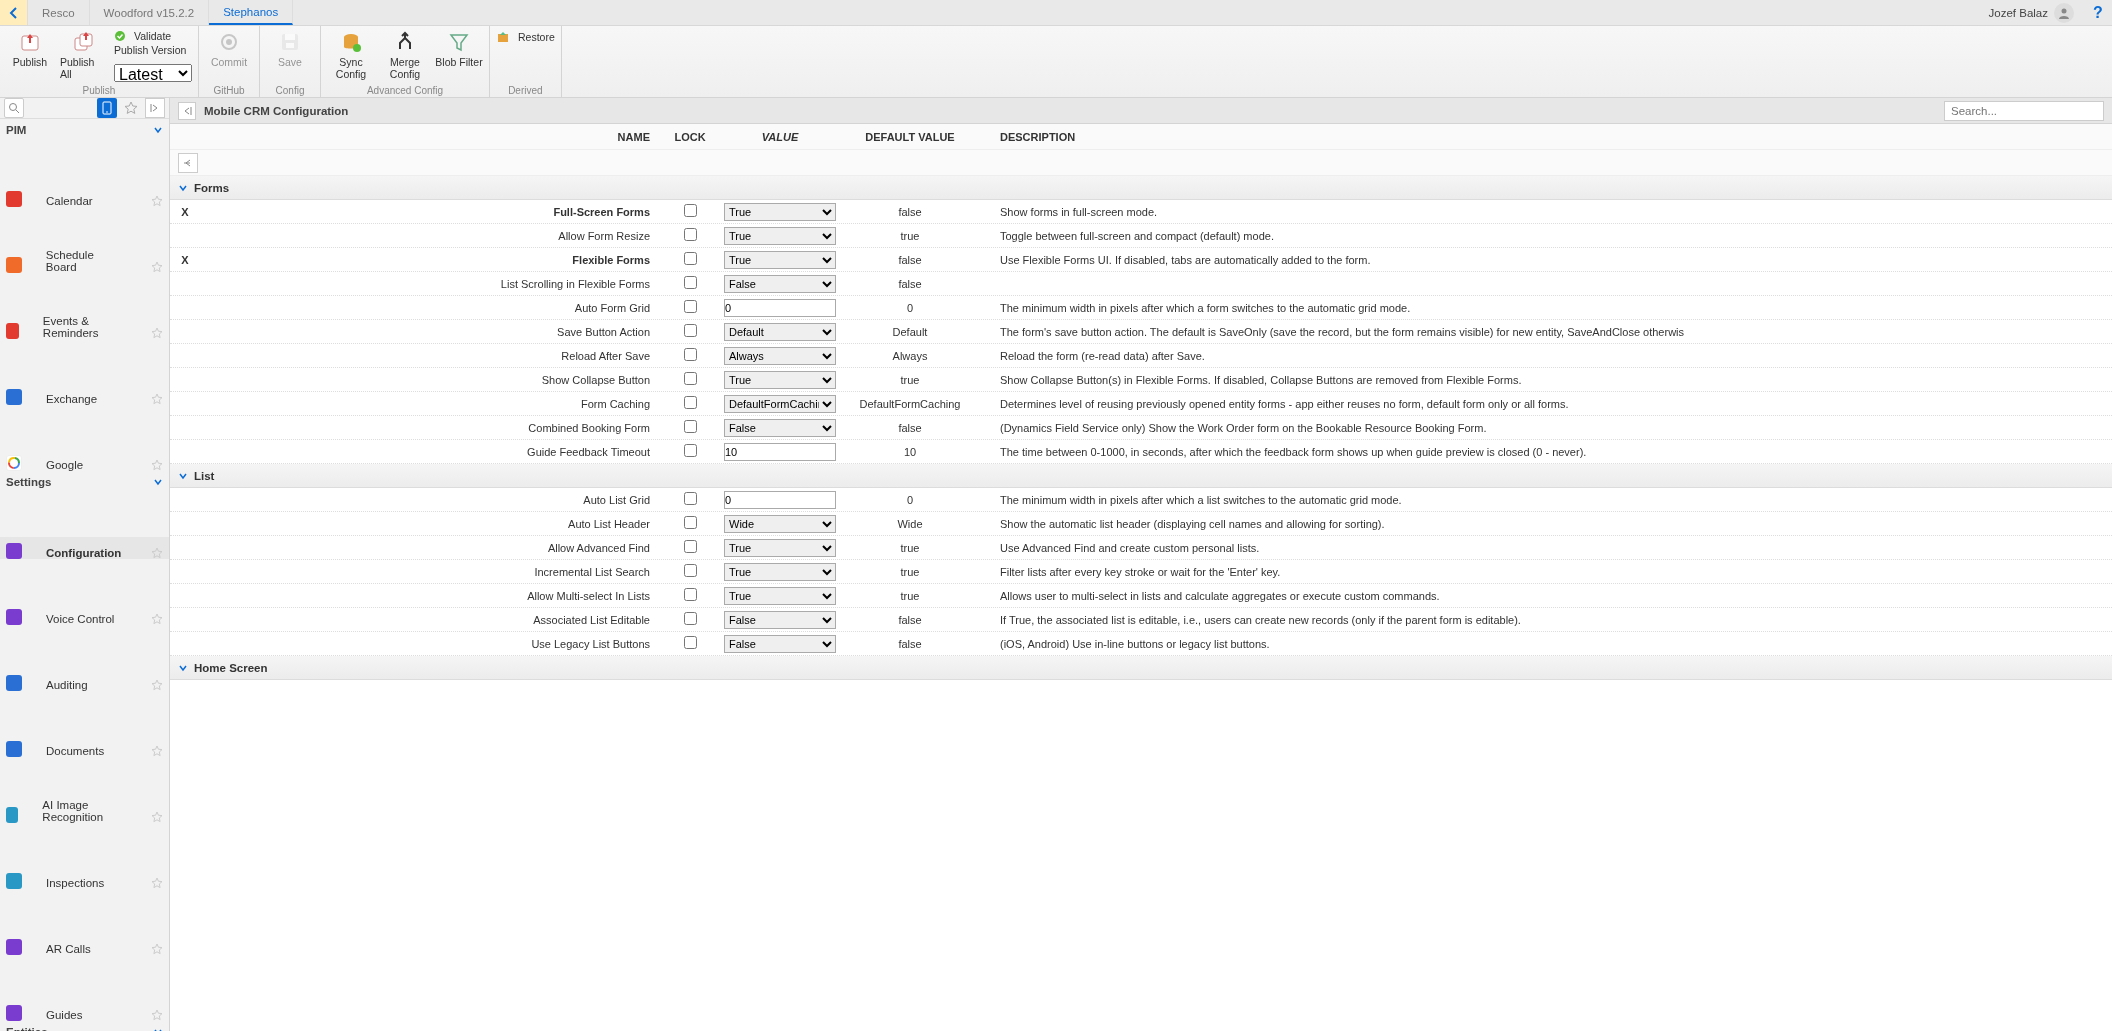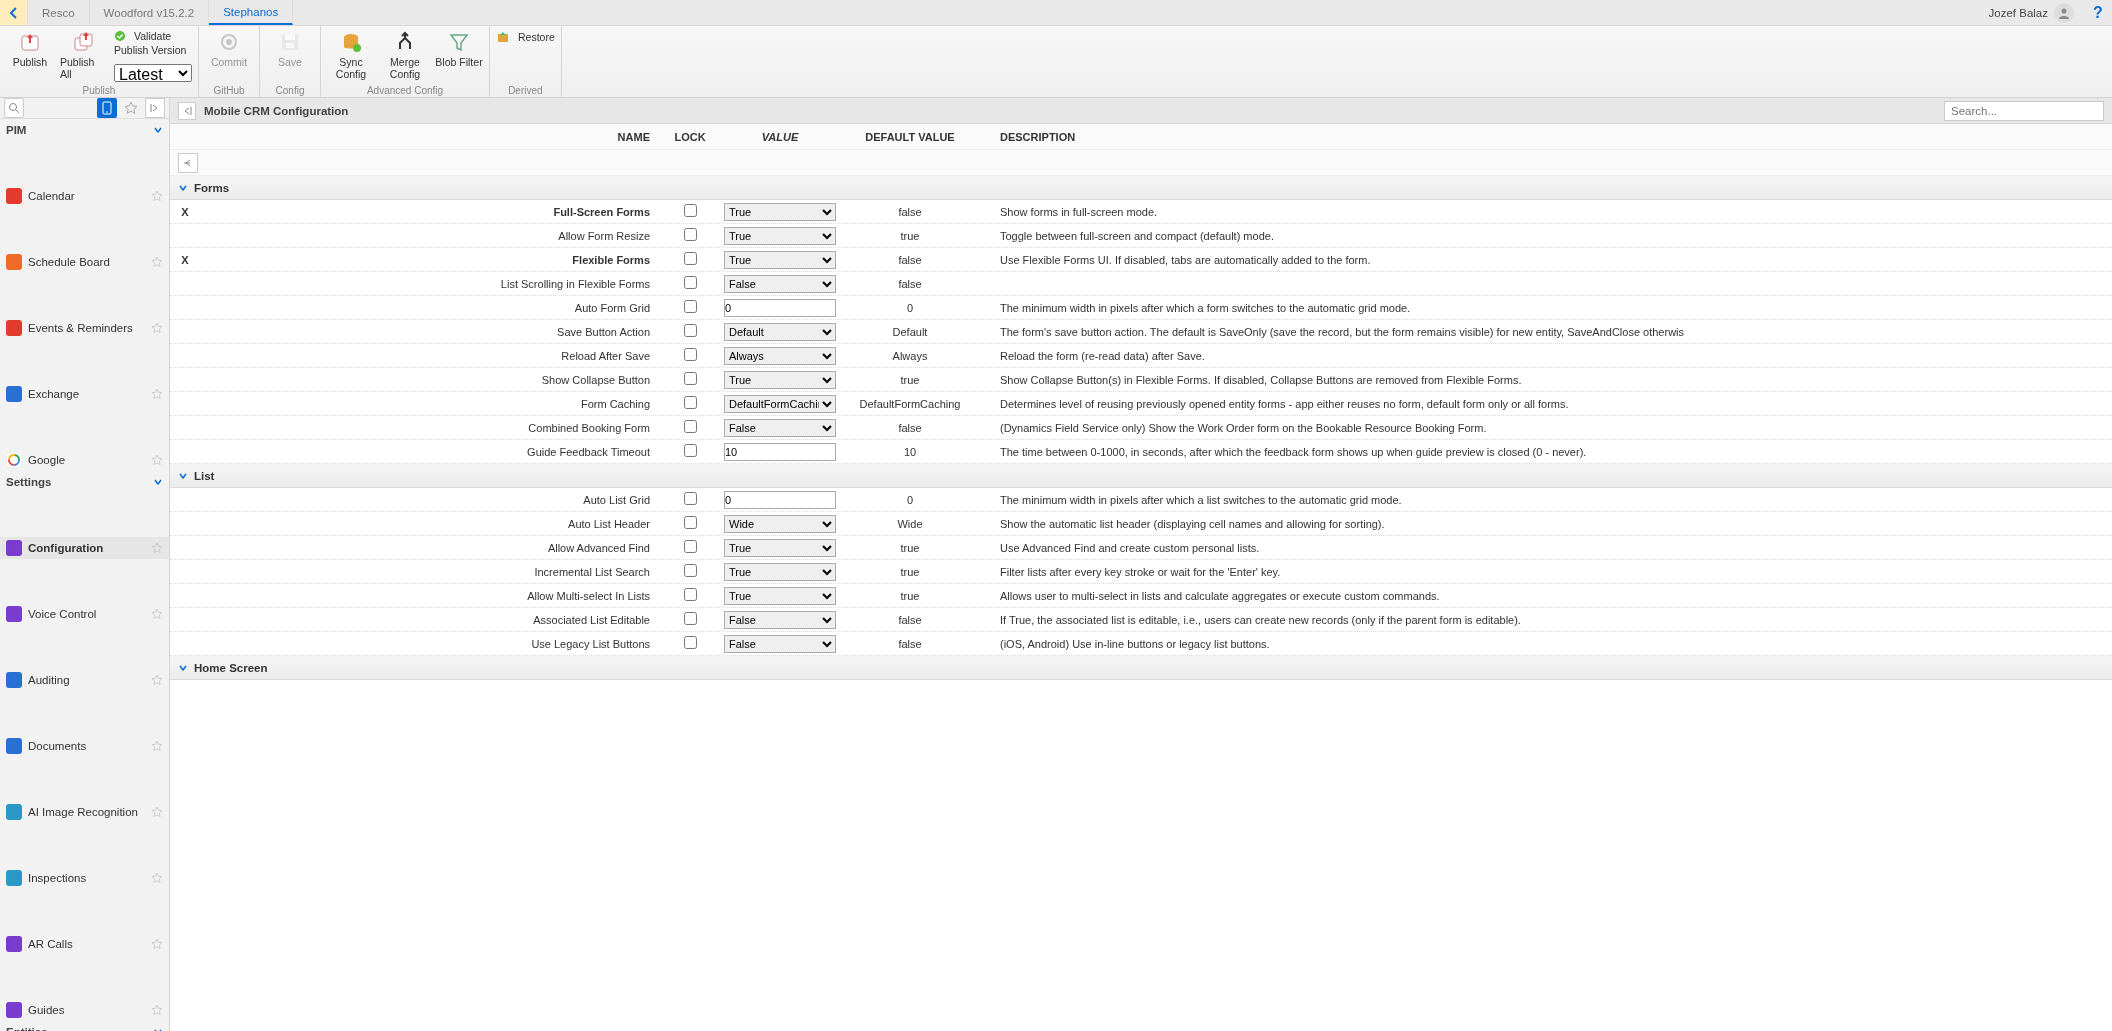--- a/index.html
+++ b/index.html
@@ -34,21 +34,21 @@
 .sidebar { width: 170px; background: #f2f2f2; border-right: 1px solid #d4d4d4; display: flex; flex-direction: column; overflow-y: auto; }
 .sidebar .toolstrip { display: flex; align-items: center; height: 26px; border-bottom: 1px solid #ddd; padding: 0 4px; gap: 4px; }
 .sidebar .toolstrip .searchbox { width: 20px; height: 20px; border: 1px solid #ccc; background: #fff; border-radius: 2px; display: flex; align-items: center; justify-content: center; }
 .sidebar .toolstrip .sp { flex: 1; }
 .sidebar .toolstrip .iconbtn { width: 20px; height: 20px; display: flex; align-items: center; justify-content: center; border-radius: 2px; }
 .sidebar .toolstrip .iconbtn.active { background: #0b6cd6; color: #fff; }
 .sidebar .toolstrip .expand { width: 20px; height: 20px; border: 1px solid #ccc; background: #fff; display: flex; align-items: center; justify-content: center; }
 .sidebar .section-head { display: flex; align-items: center; height: 22px; padding: 0 6px; font-weight: 600; color: #444; cursor: pointer; }
 .sidebar .section-head .sp { flex: 1; }
 .sidebar .section-head .chev { color: #0b6cd6; }
-.sidebar .item { display: flex; align-items: center; height: 22px; padding: 0 6px; gap: 6px; cursor: pointer; margin-top: 44px; }
+.sidebar .item { display: flex; align-items: flex-end; height: 22px; padding: 0 6px; gap: 24px; cursor: pointer; margin-top: 44px; }
 .sidebar .item.active { background: #e6e6e6; font-weight: 600; }
 .sidebar .item .ico { width: 16px; height: 16px; border-radius: 3px; display: flex; align-items: center; justify-content: center; color: #fff; font-size: 9px; }
 .sidebar .item .star { margin-left: auto; color: #ccc; }
 
 
 .content { flex: 1; display: flex; flex-direction: column; background: #fff; overflow: hidden; }
 .content .titlebar { display: flex; align-items: center; height: 26px; background: #e7e7e7; border-bottom: 1px solid #d4d4d4; padding: 0 8px; gap: 8px; }
 .content .titlebar .expand2 { width: 18px; height: 18px; border: 1px solid #ccc; background: #fff; display: flex; align-items: center; justify-content: center; }
 .content .titlebar .title { font-weight: 600; color: #444; }
 .content .titlebar .sp { flex: 1; }

